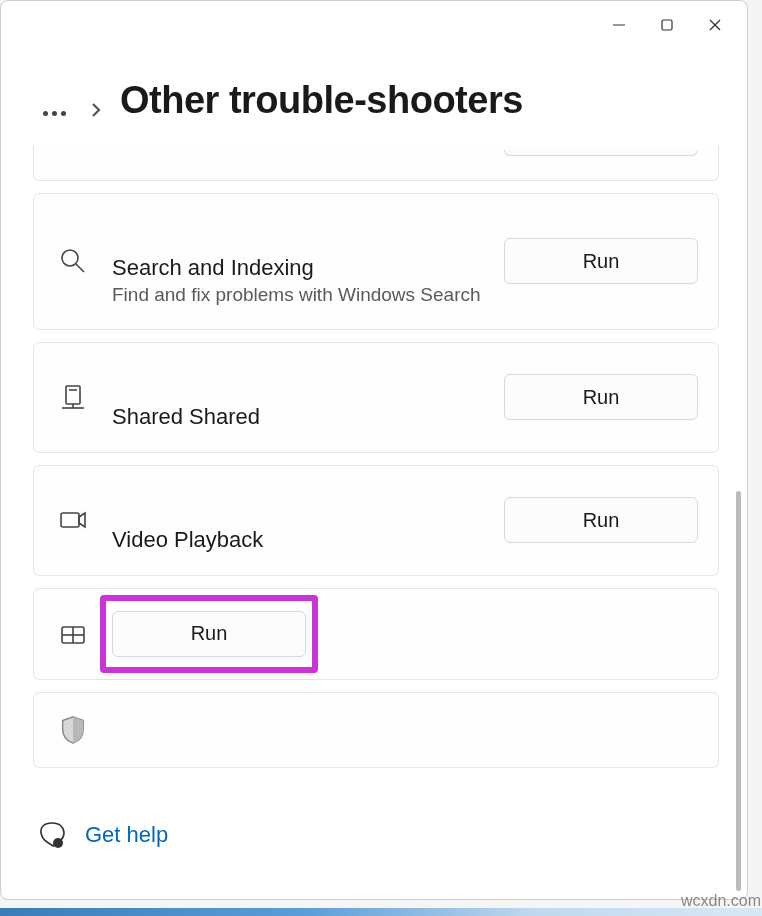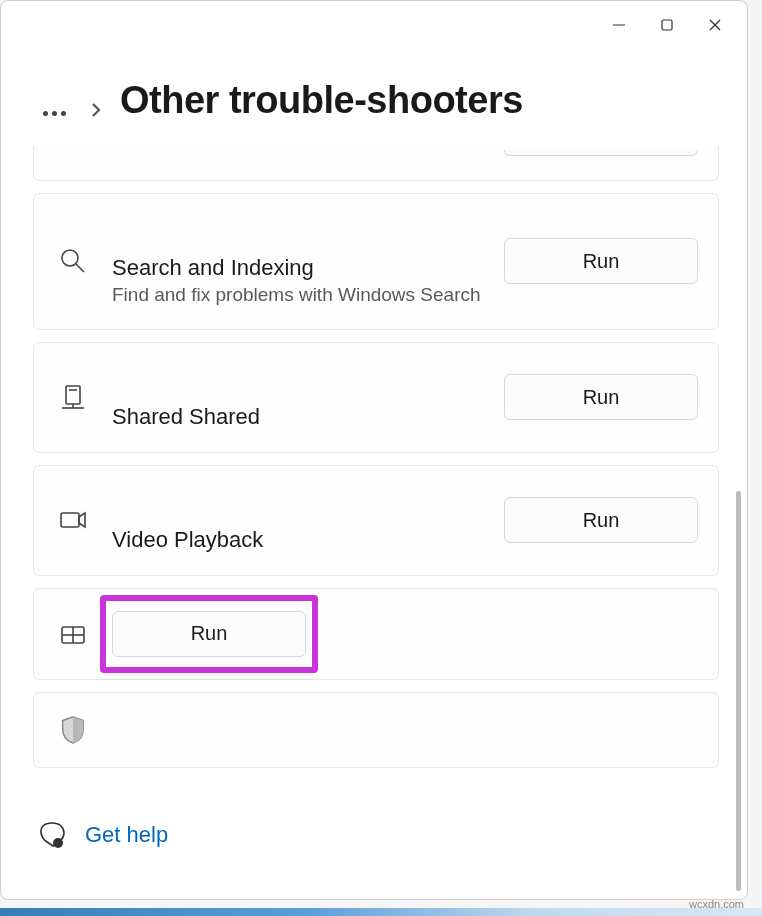--- a/index.html
+++ b/index.html
@@ -200,23 +200,23 @@
     .scrollbar-thumb {
       position: absolute;
       top: 320px;
       width: 5px;
       height: 400px;
       background: #bcbcbc;
       border-radius: 3px;
     }
     .watermark {
       position: absolute;
-      right: 18px;
+      right: 1px;
       bottom: 6px;
-      font-size: 11px;
+      font-size: 16px;
       color: #888;
     }
   </style>
 </head>
 <body>
 
 <div class="window">
 
   <div class="titlebar">
     <div class="title-btn">

